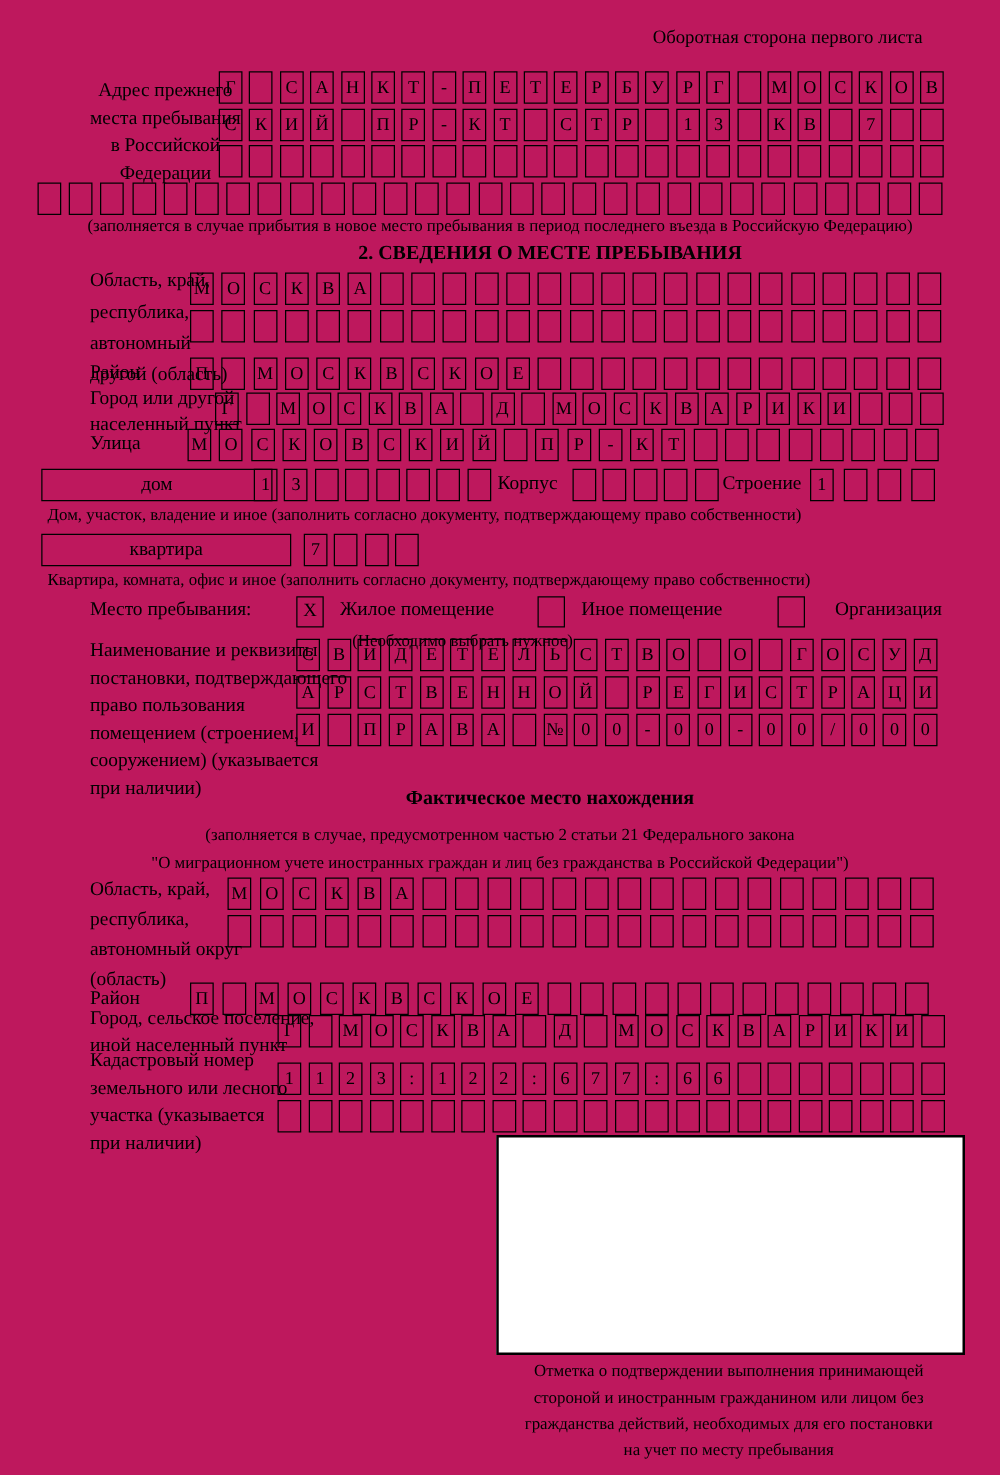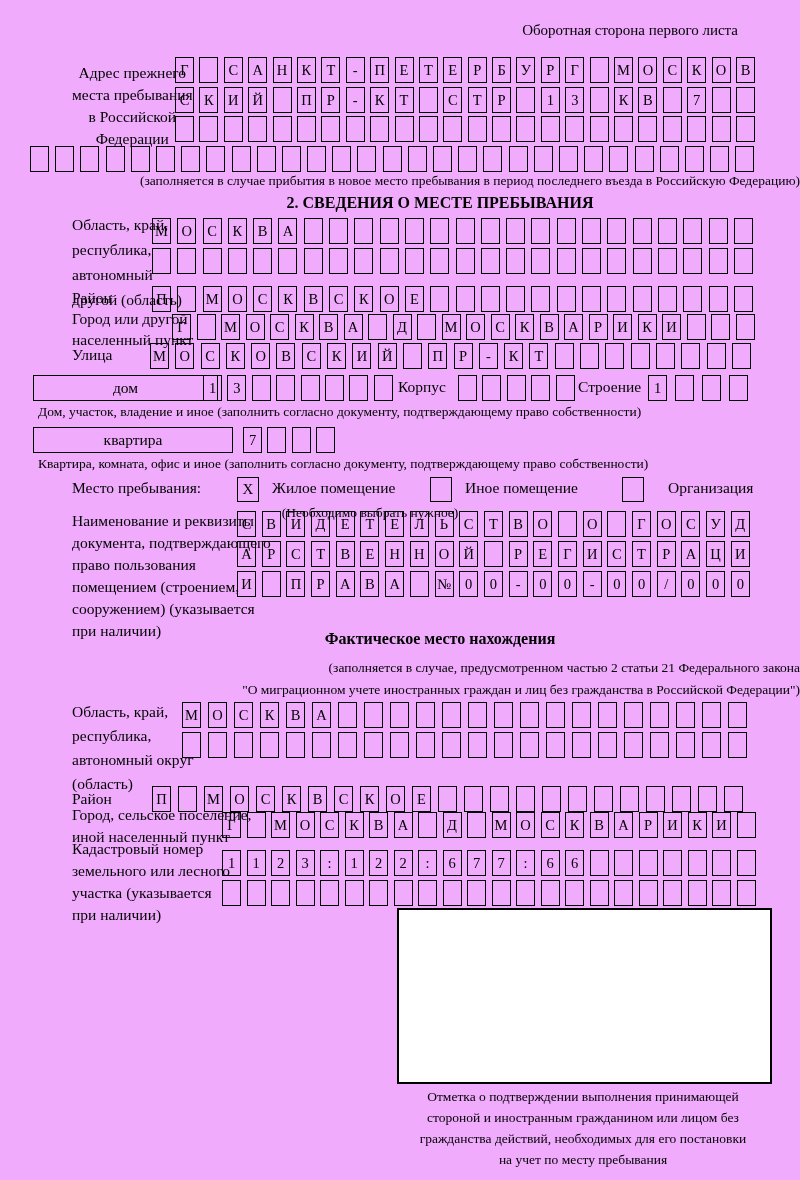--- a/index.html
+++ b/index.html
@@ -1,25 +1,25 @@
 <!DOCTYPE html>
 <html><head>
 <meta charset="utf-8">
 <style>
   html,body{margin:0;padding:0;background:#fff;}
-  .page{position:relative;width:800px;height:1180px;background:#f0abfc;color:#000;
+  .page{position:relative;width:800px;height:1180px;background:#be185d;color:#000;
         font-family:"Liberation Serif","DejaVu Serif",serif;overflow:hidden;}
   .hdr{position:absolute;top:22px;right:62px;font-size:15px;}
   .lbl{position:absolute;font-size:15.5px;}
   .lbl div{white-space:nowrap;}
   .row{position:absolute;display:flex;gap:5.4px;}
   .cell{box-sizing:border-box;flex:none;width:19px;height:26px;border:1.6px solid #000;
         display:inline-flex;align-items:center;justify-content:center;
         font-size:14.5px;line-height:1;}
-  .note{position:absolute;left:0;width:100%;text-align:right;font-size:13.5px;}
+  .note{position:absolute;left:0;width:100%;text-align:center;font-size:13.5px;}
   .title{position:absolute;left:0;width:100%;text-align:center;font-weight:bold;font-size:16px;padding-left:40px;}
   .field-box{position:absolute;box-sizing:border-box;height:26px;border:1.6px solid #000;
         display:flex;align-items:center;justify-content:center;font-size:15.5px;}
   .inline-note{position:absolute;font-size:13.5px;white-space:nowrap;}
   .checkbox{position:absolute;box-sizing:border-box;width:22px;height:25px;border:1.6px solid #000;
         display:inline-flex;align-items:center;justify-content:center;font-size:15px;}
   .opt{position:absolute;font-size:15.5px;white-space:nowrap;}
   .stamp{position:absolute;border:2px solid #000;background:#fff;}
   .caption{position:absolute;text-align:center;font-size:13.5px;line-height:21px;}
 </style>
@@ -336,21 +336,21 @@
   <span class="checkbox" style="left:237px;top:477px;">X</span>
   <div class="opt" style="left:272px;top:479px;">Жилое помещение</div>
   <span class="checkbox" style="left:430px;top:477px;"></span>
   <div class="opt" style="left:465px;top:479px;">Иное помещение</div>
   <span class="checkbox" style="left:622px;top:477px;"></span>
   <div class="opt" style="left:668px;top:479px;">Организация</div>
   <div class="inline-note" style="left:230px;top:505px;width:280px;text-align:center;">(Необходимо выбрать нужное)</div>
 
   <div class="lbl" style="left:72px;top:510px;line-height:22px;">
       <div>Наименование и реквизиты</div>
-      <div>документа, подтверждающего</div>
+      <div>постановки, подтверждающего</div>
       <div>право пользования</div>
       <div>помещением (строением,</div>
       <div>сооружением) (указывается</div>
       <div>при наличии)</div>
     </div>
   <div class="row" style="left:237px;top:511px;gap:5.7px;">
       <span class="cell">С</span>
       <span class="cell">В</span>
       <span class="cell">И</span>
       <span class="cell">Д</span>

